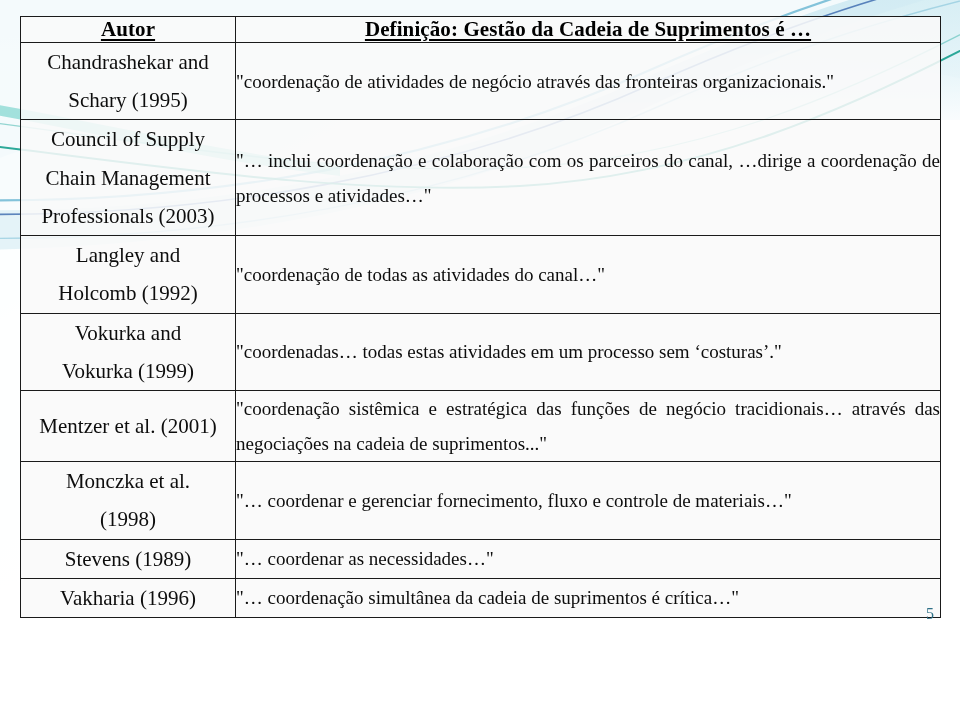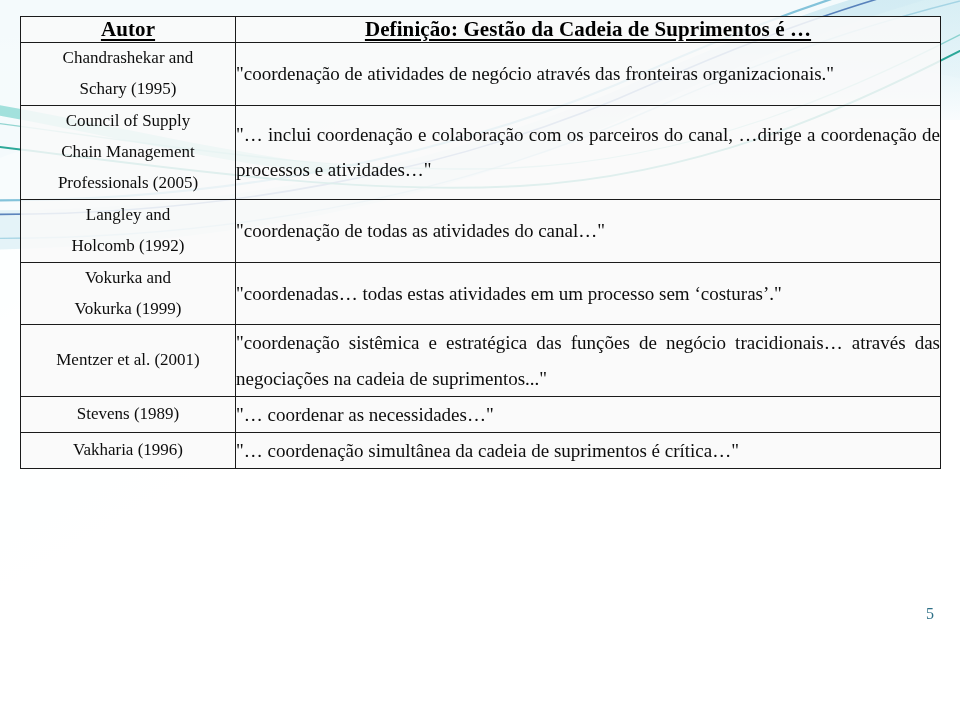--- a/index.html
+++ b/index.html
@@ -94,21 +94,21 @@
     letter-spacing: 0.1px;
     background: rgba(224,241,246,0.5);
   }
   .hdr-cell span.u {
     text-decoration: underline;
     text-underline-offset: 3px;
   }
 
   .author-cell {
     text-align: center;
-    font-size: 17px;
+    font-size: 21px;
     line-height: 1.82;
     color: #0d0d0d;
     padding: 6px 6px;
   }
 
   .def-cell {
     text-align: justify;
     text-align-last: left;
     font-size: 19px;
     line-height: 1.85;
@@ -169,21 +169,21 @@
             <td class="author-cell">
               <div>Chandrashekar and</div>
               <div>Schary (1995)</div>
             </td>
             <td class="def-cell">"<b>coordenação</b> de atividades de negócio através das fronteiras organizacionais."</td>
           </tr>
           <tr>
             <td class="author-cell">
               <div>Council of Supply</div>
               <div>Chain Management</div>
-              <div>Professionals (2005)</div>
+              <div>Professionals (2003)</div>
             </td>
             <td class="def-cell">"… inclui <b>coordenação</b> e colaboração com os parceiros do canal, …dirige a coordenação de processos e atividades…"</td>
           </tr>
           <tr>
             <td class="author-cell">
               <div>Langley and</div>
               <div>Holcomb (1992)</div>
             </td>
             <td class="def-cell">"<b>coordenação</b> de todas as atividades do canal…"</td>
           </tr>
@@ -192,20 +192,27 @@
               <div>Vokurka and</div>
               <div>Vokurka (1999)</div>
             </td>
             <td class="def-cell">"<b>coordenadas</b>… todas estas atividades em um processo sem ‘costuras’."</td>
           </tr>
           <tr>
             <td class="author-cell">
               <div>Mentzer et al. (2001)</div>
             </td>
             <td class="def-cell">"<b>coordenação</b> sistêmica e estratégica das funções de negócio tracidionais… através das negociações na cadeia de suprimentos..."</td>
+          </tr>
+          <tr>
+            <td class="author-cell">
+              <div>Monczka et al.</div>
+              <div>(1998)</div>
+            </td>
+            <td class="def-cell">"… <b>coordenar</b> e gerenciar fornecimento, fluxo e controle de materiais…"</td>
           </tr>
           <tr>
             <td class="author-cell">
               <div>Stevens (1989)</div>
             </td>
             <td class="def-cell">"… <b>coordenar</b> as necessidades…"</td>
           </tr>
           <tr>
             <td class="author-cell">
               <div>Vakharia (1996)</div>

